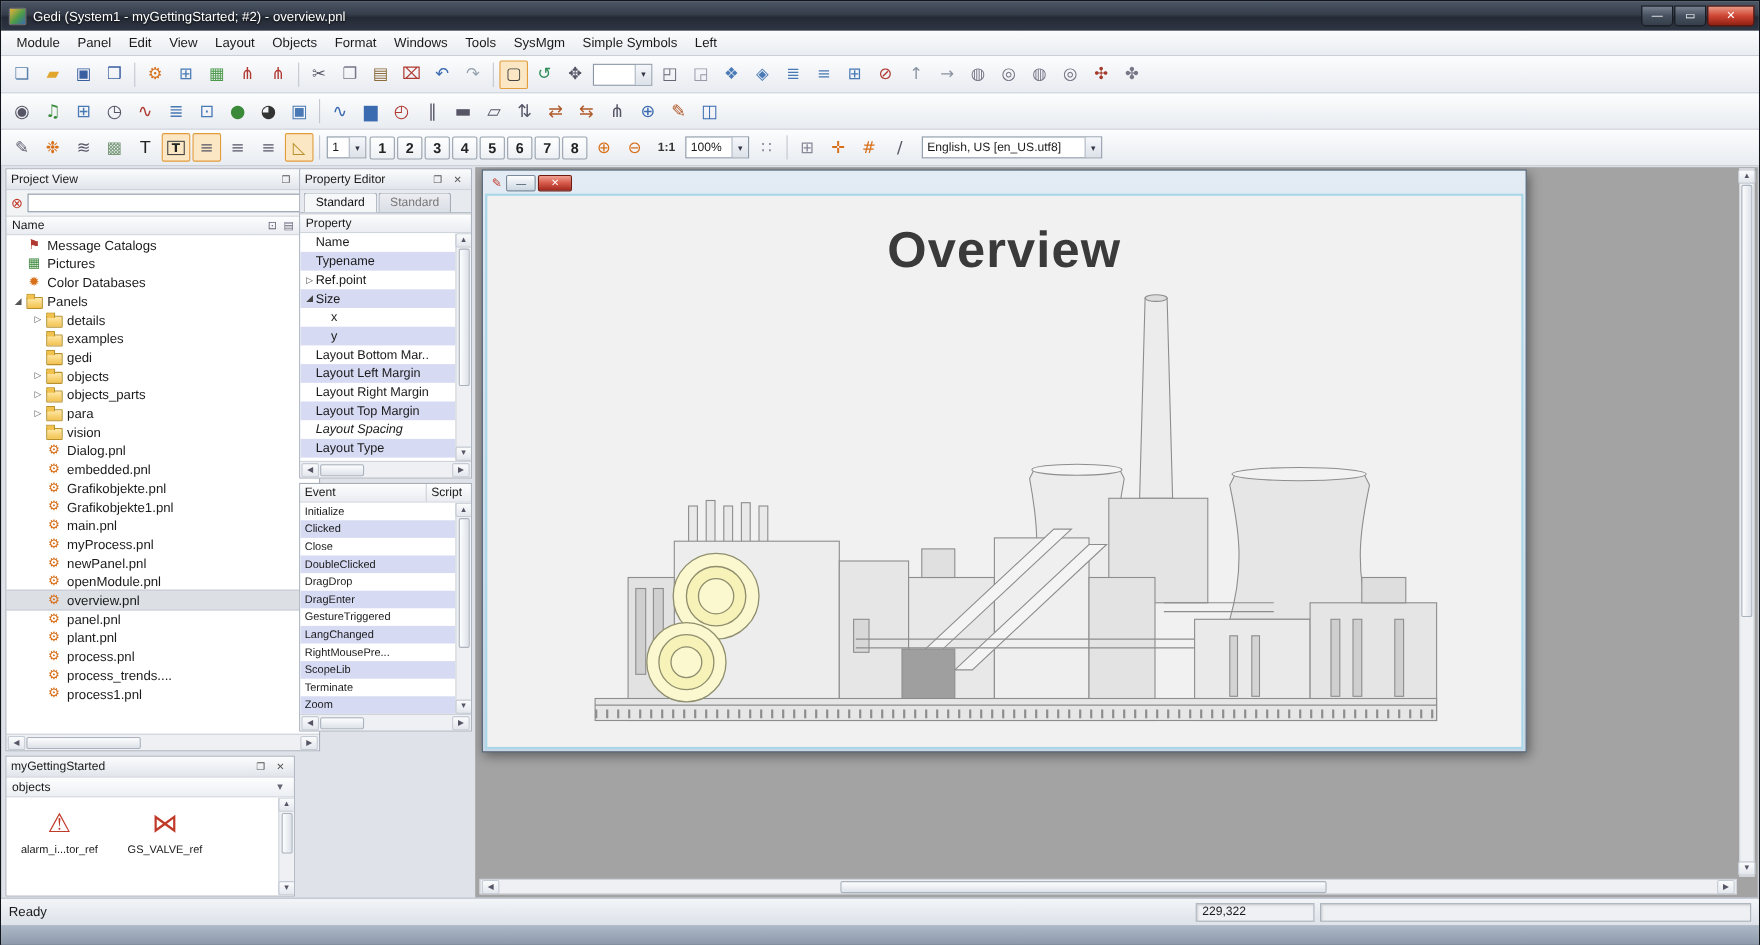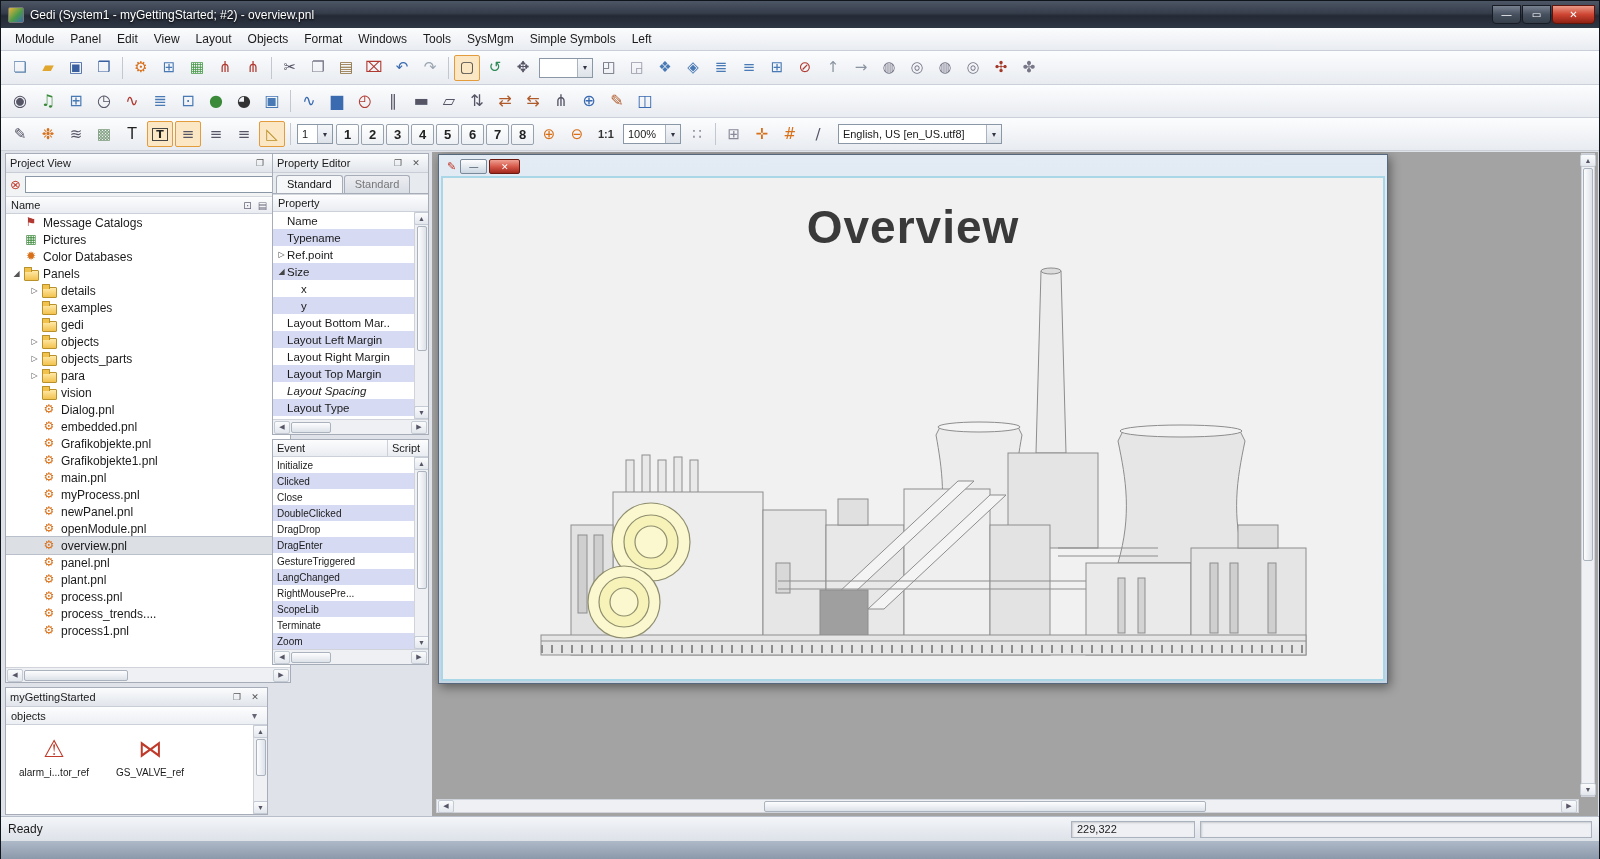--- a/index.html
+++ b/index.html
@@ -132,21 +132,21 @@
 .mdi-v{position:absolute;right:3px;top:1px;bottom:19px;width:14px;background:#eef0f3;border:1px solid #d0d4da;display:flex;flex-direction:column;align-items:center}
 .grip{width:10px;height:7px;background:repeating-linear-gradient(90deg,#9aa4b0 0 1px,transparent 1px 3px);margin:auto}
 .gripv{width:7px;height:10px;background:repeating-linear-gradient(#9aa4b0 0 1px,transparent 1px 3px);margin:auto}
 
 
 .statusbar{position:absolute;left:0;right:0;top:815px;height:25px;display:flex;align-items:center;padding:0 7px;
  background:linear-gradient(#f3f5f8,#dde2e9);border-top:1px solid #b8bfca;font-size:12px}
 .stat-msg{flex:1}
 .stat-box{height:17px;border:1px solid #aab2bd;background:#eef0f3;box-shadow:inset 1px 1px 2px rgba(0,0,0,.15);
  display:flex;align-items:center;padding:0 5px;font-size:11px;margin-left:5px}
-#stat-coords{width:124px}
+#stat-coords{width:108px}
 #stat-extra{width:392px}
 .bottomframe{position:absolute;left:0;right:0;top:840px;height:18px;background:linear-gradient(#aeb9c8,#8c99aa)}
 </style>
 </head>
 <body>
 
 <div class="app">
 
   <div class="titlebar">
     <span class="app-ico"></span>

